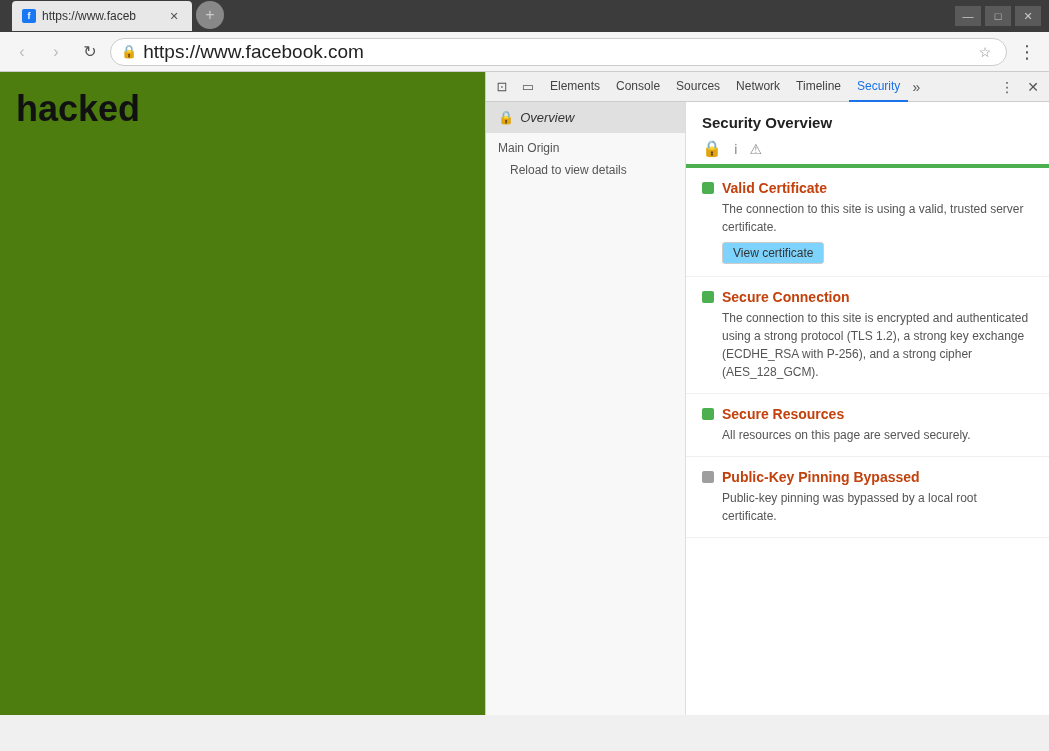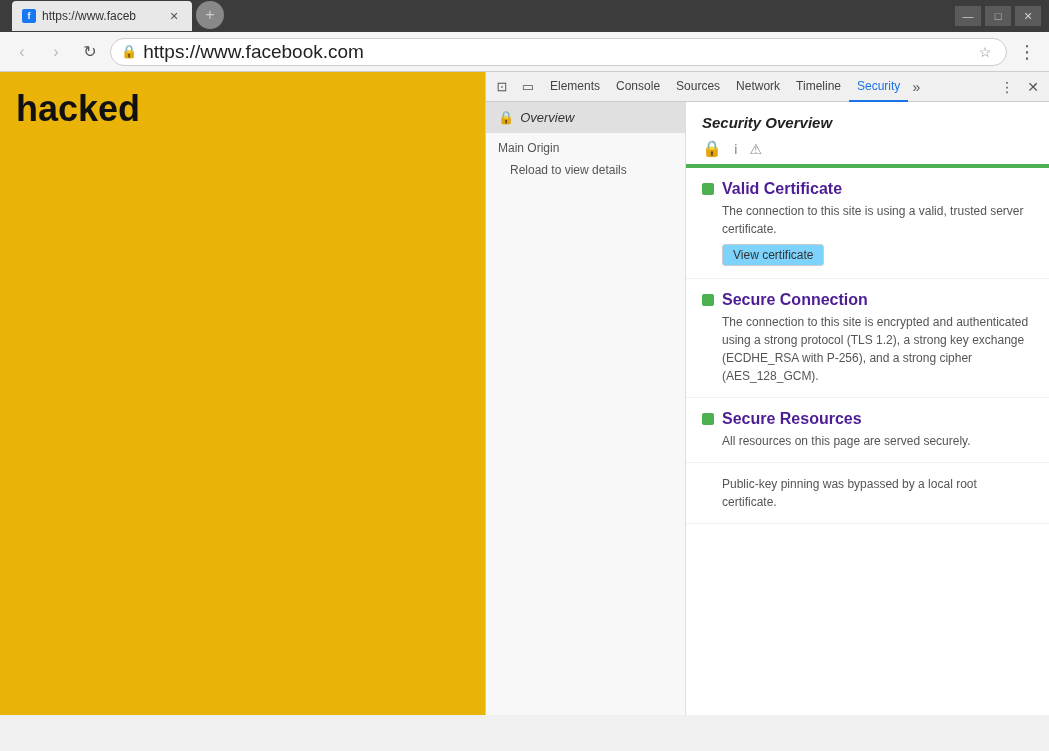--- a/index.html
+++ b/index.html
@@ -167,21 +167,21 @@
       border-radius: 50%;
     }
 
     
     .page-devtools {
       display: flex;
       height: calc(751px - 32px - 36px - 40px);
     }
     .page-content {
       flex: 0 0 485px;
-      background: #eab308;
+      background: #4d7c0f;
       padding: 16px;
     }
     .page-hacked {
       font-size: 36px;
       font-weight: bold;
       color: #111;
     }
 
     
     .devtools {
@@ -312,21 +312,20 @@
       flex: 1;
       background: white;
       overflow-y: auto;
       padding: 0;
     }
     .sec-title {
       font-size: 15px;
       font-weight: 600;
       color: #222;
       padding: 12px 24px 8px 16px;
-      font-style: italic;
     }
     .sec-status-icons {
       display: flex;
       gap: 12px;
       padding: 0 16px 6px 16px;
       align-items: center;
     }
     .sec-icon-green {
       color: #1a7f37;
       font-size: 16px;
@@ -370,23 +369,23 @@
       flex-shrink: 0;
     }
     .sec-dot-gray {
       width: 12px;
       height: 12px;
       background: #9e9e9e;
       border-radius: 2px;
       flex-shrink: 0;
     }
     .sec-item-title {
-      font-size: 16px;
+      font-size: 14px;
       font-weight: 600;
-      color: #4c1d95;
+      color: #c2410c;
     }
     .sec-item-desc {
       font-size: 12px;
       color: #555;
       line-height: 1.5;
       padding-left: 20px;
     }
     .sec-cert-btn {
       margin: 6px 0 0 20px;
       padding: 3px 10px;
@@ -510,18 +509,22 @@
 
         <div class="sec-item">
           <div class="sec-item-header">
             <div class="sec-dot-green"></div>
             <span class="sec-item-title">Secure Resources</span>
           </div>
           <div class="sec-item-desc">All resources on this page are served securely.</div>
         </div>
 
         <div class="sec-item">
+          <div class="sec-item-header">
+            <div class="sec-dot-gray"></div>
+            <span class="sec-item-title">Public-Key Pinning Bypassed</span>
+          </div>
           <div class="sec-item-desc">Public-key pinning was bypassed by a local root certificate.</div>
         </div>
       </div>
     </div>
   </div>
 </div>
 
 </body></html>

